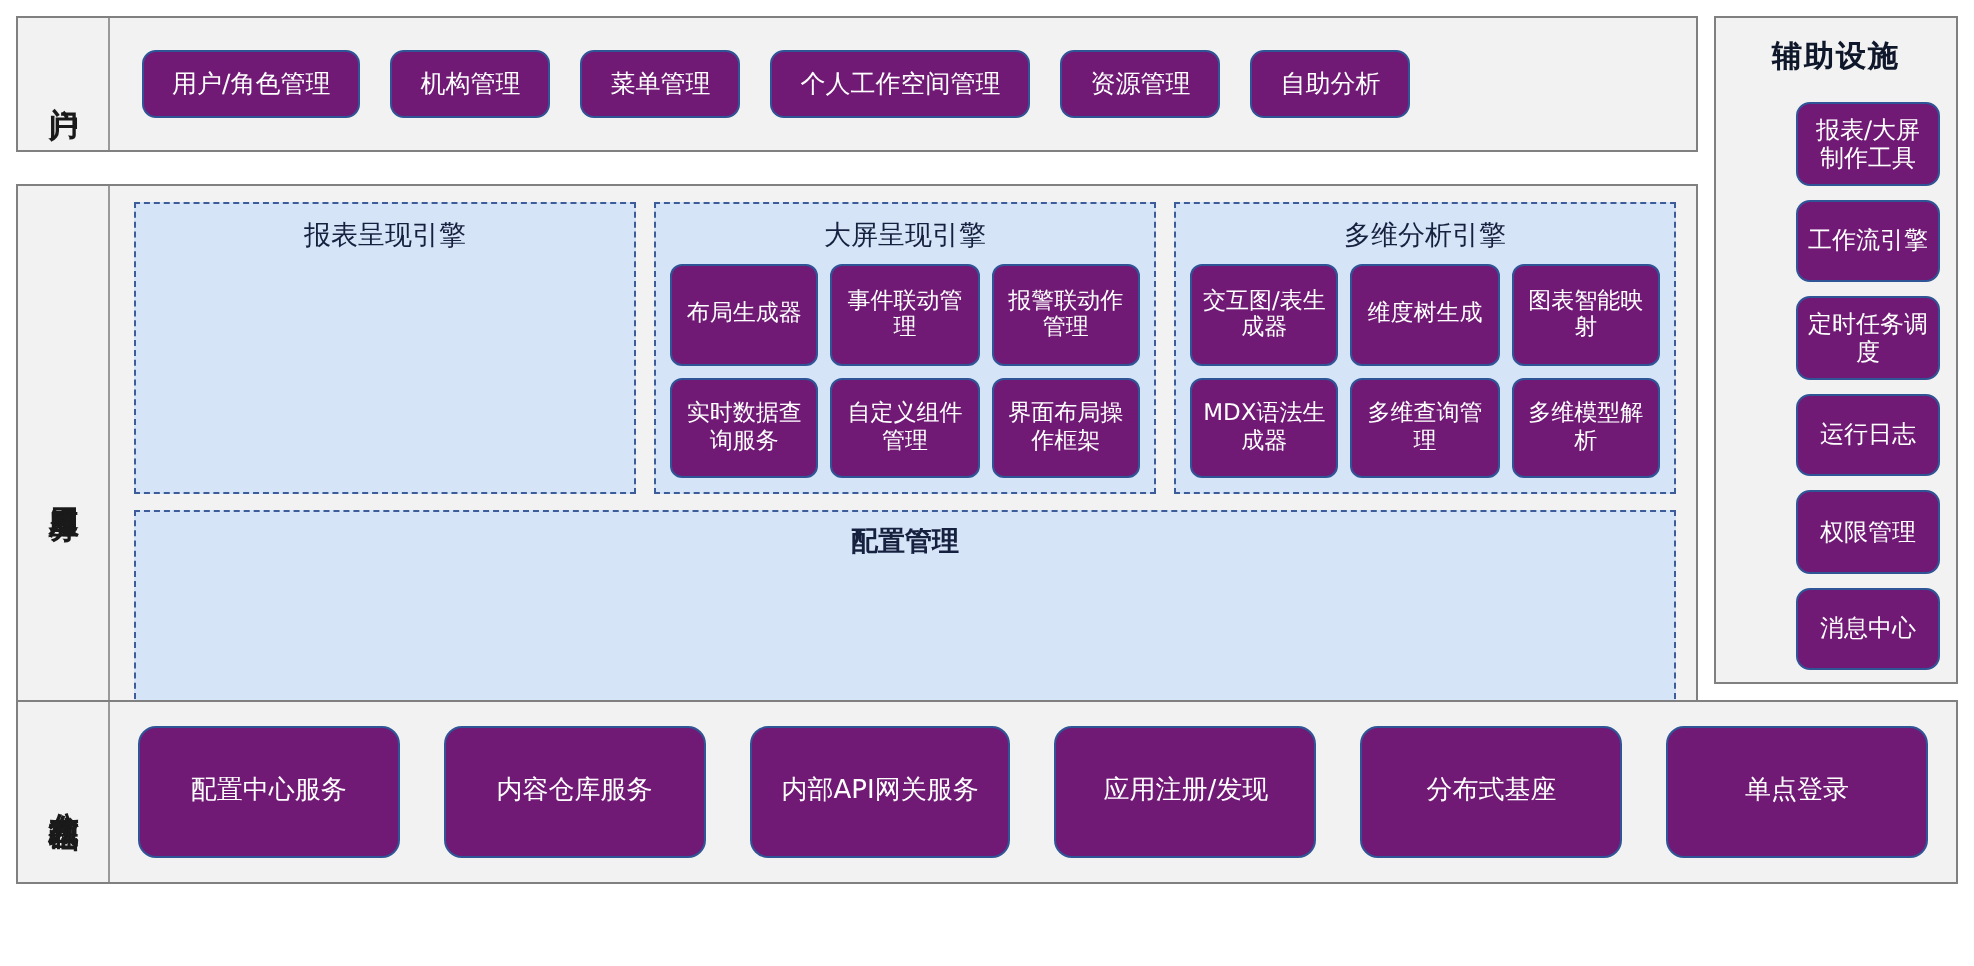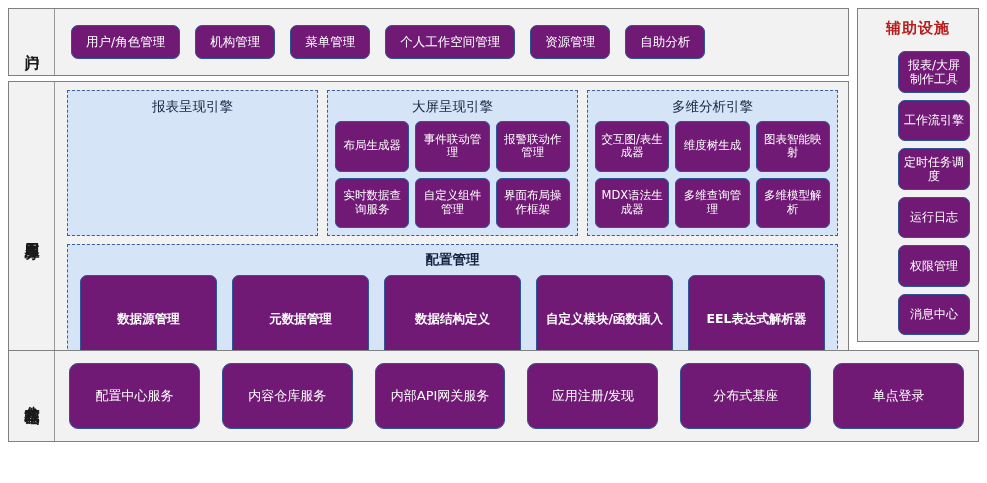--- a/index.html
+++ b/index.html
@@ -88,31 +88,31 @@
     left: 857px; top: 8px; width: 122px; height: 334px;
     padding: 6px 8px 6px 8px;
     display: flex;
     flex-direction: column;
     align-items: stretch;
     gap: 7px;
   }
   #aux .aux-title {
     font-size: 15px;
     font-weight: bold;
-    color: #b91c1c;
+    color: #0f172a;
     text-align: center;
     letter-spacing: 1px;
     padding: 4px 0 6px 0;
     flex: 0 0 auto;
   }
   #aux .pill { flex: 1 1 0; min-height: 0; font-size: 12px; margin-left: 32px; }
 
   
   #appsvc {
-    left: 8px; top: 81px; width: 841px; height: 302px;
+    left: 8px; top: 92px; width: 841px; height: 302px;
   }
   .app-body {
     position: absolute;
     left: 46px; top: 0; right: 0; bottom: 0;
     padding: 8px 10px 8px 12px;
     box-sizing: border-box;
     display: flex;
     flex-direction: column;
     gap: 8px;
   }
@@ -243,27 +243,20 @@
             <div class="pill sm">MDX语法生成器</div>
             <div class="pill sm">多维查询管理</div>
             <div class="pill sm">多维模型解析</div>
           </div>
         </div>
 
       </div>
 
       <div class="config-panel">
         <div class="config-title">配置管理</div>
-        <div class="config-row">
-          <div class="pill">数据源管理</div>
-          <div class="pill">元数据管理</div>
-          <div class="pill">数据结构定义</div>
-          <div class="pill">自定义模块/函数插入</div>
-          <div class="pill">EEL表达式解析器</div>
-        </div>
       </div>
 
     </div>
   </div>
 
   <div class="section-box" id="dist">
     <div class="side-label vertical">分布式基础</div>
     <div class="dist-body">
       <div class="pill">配置中心服务</div>
       <div class="pill">内容仓库服务</div>

